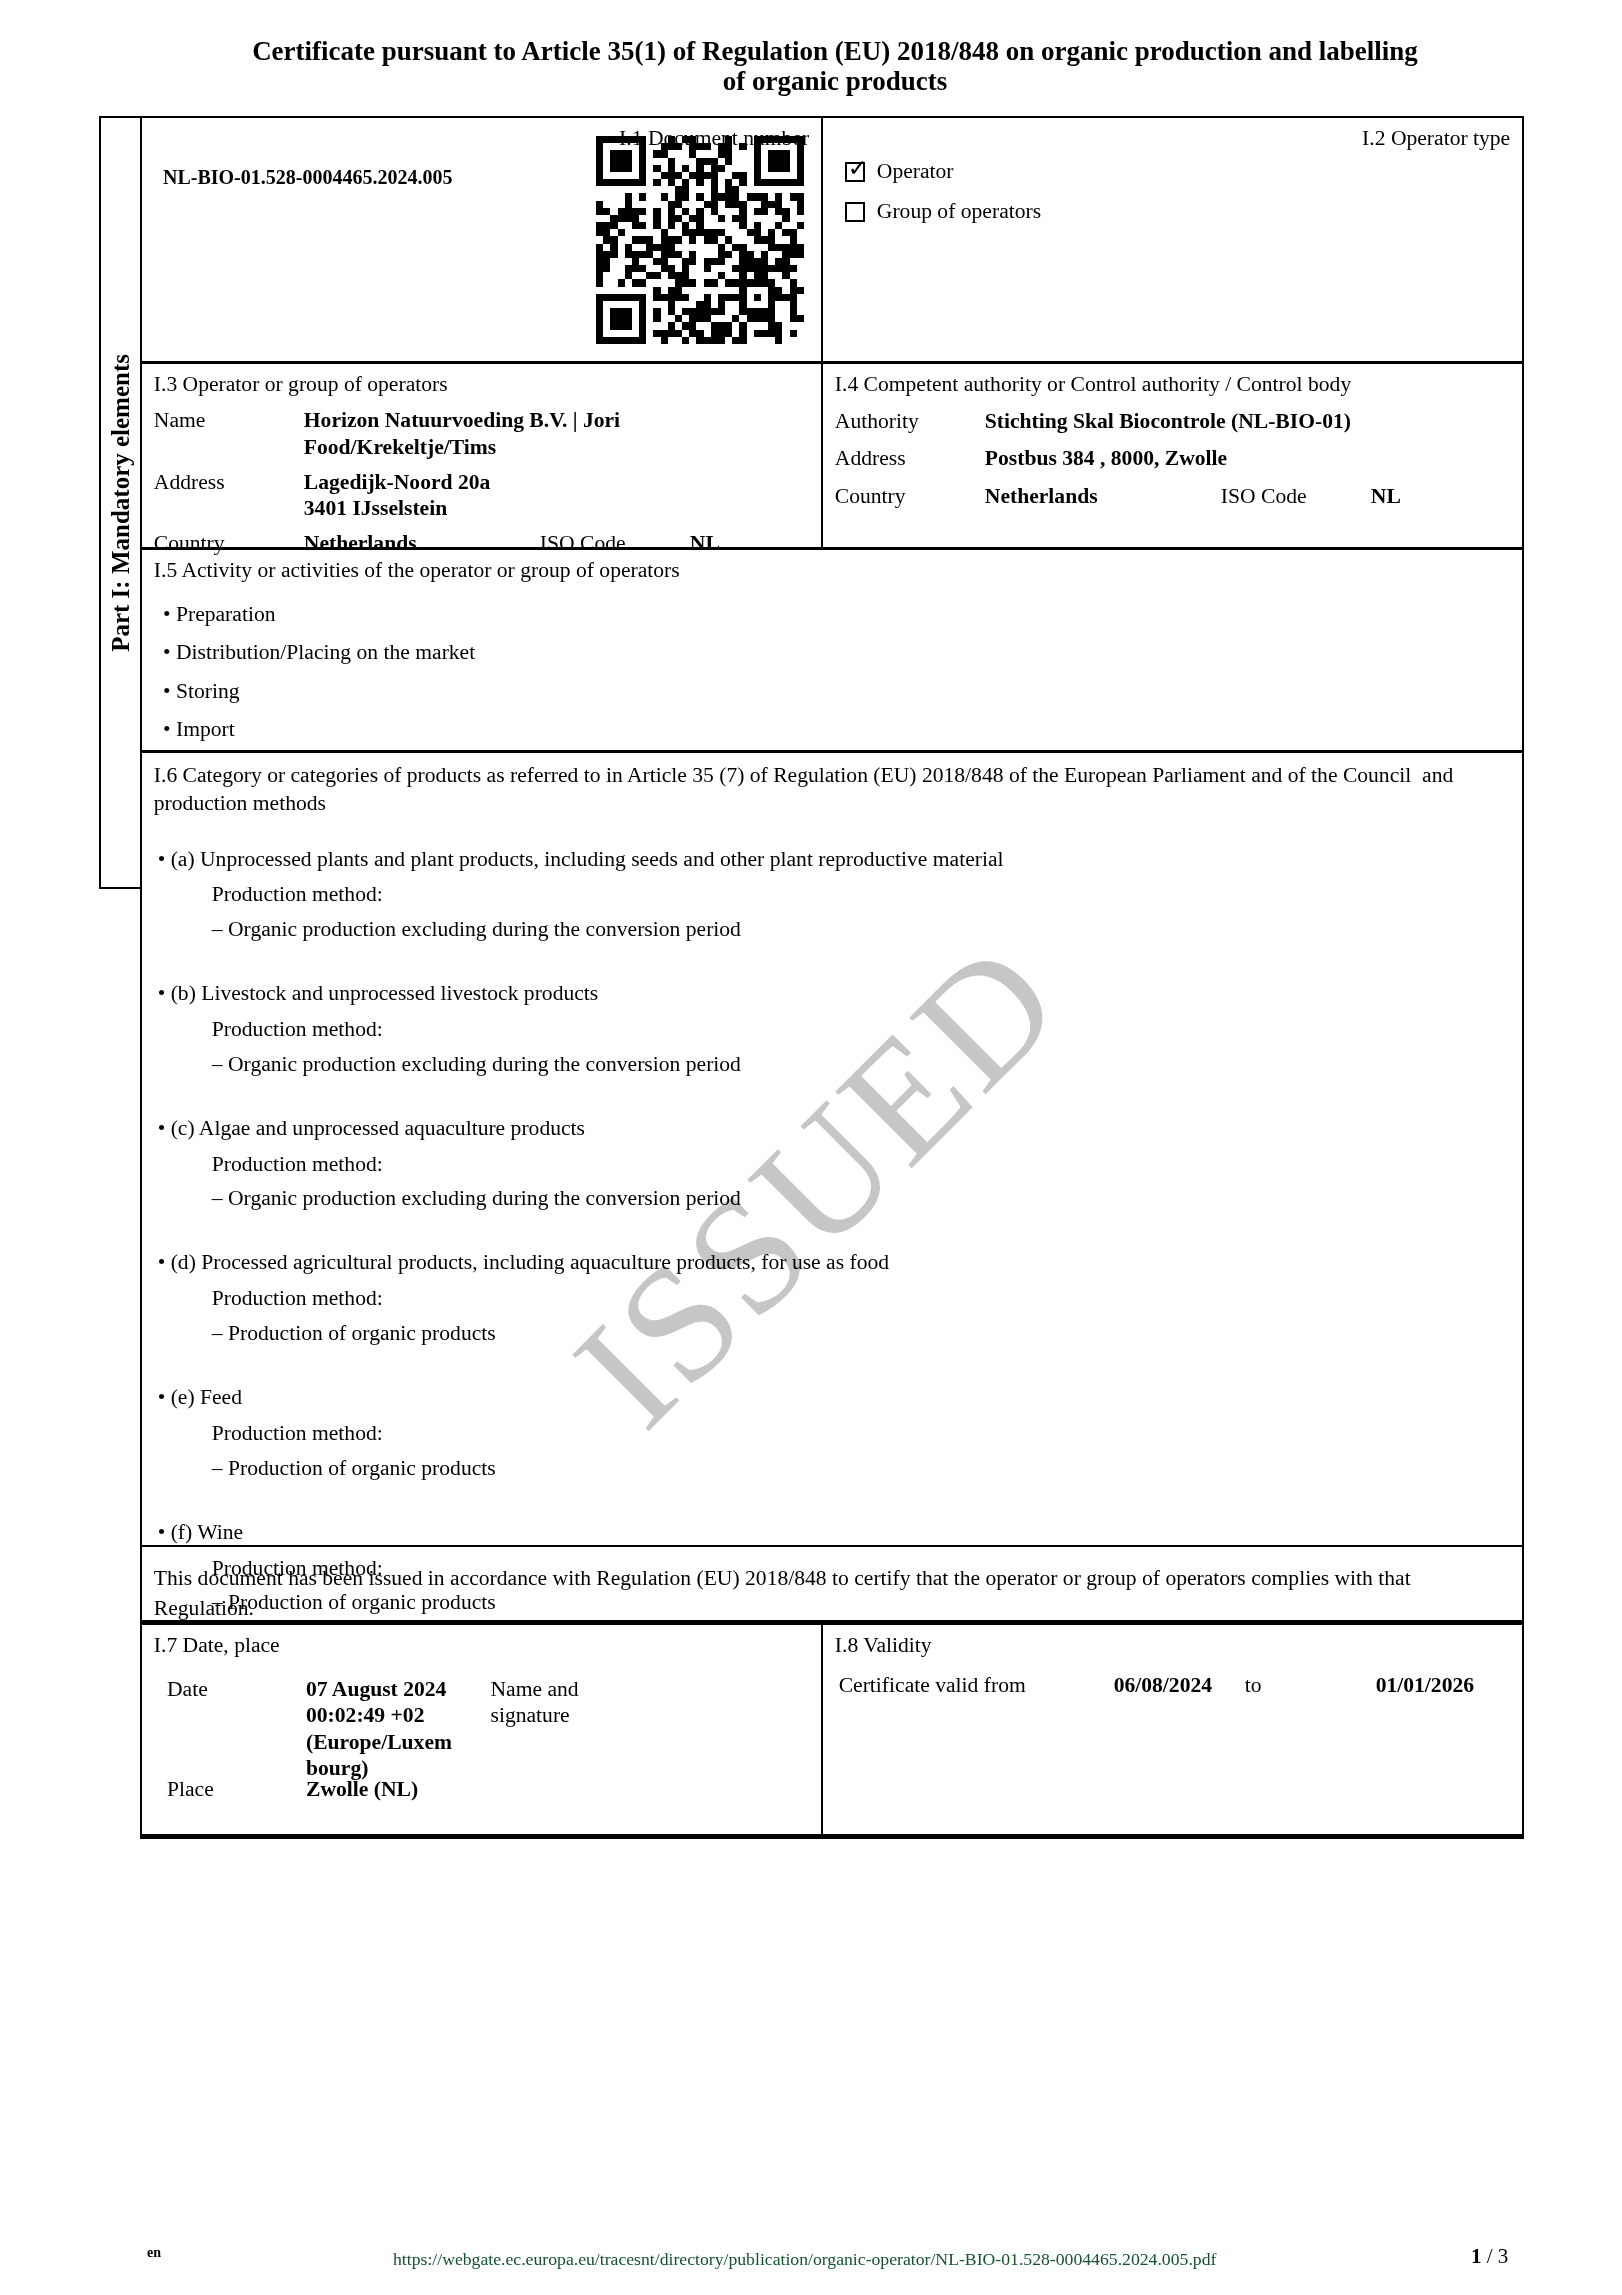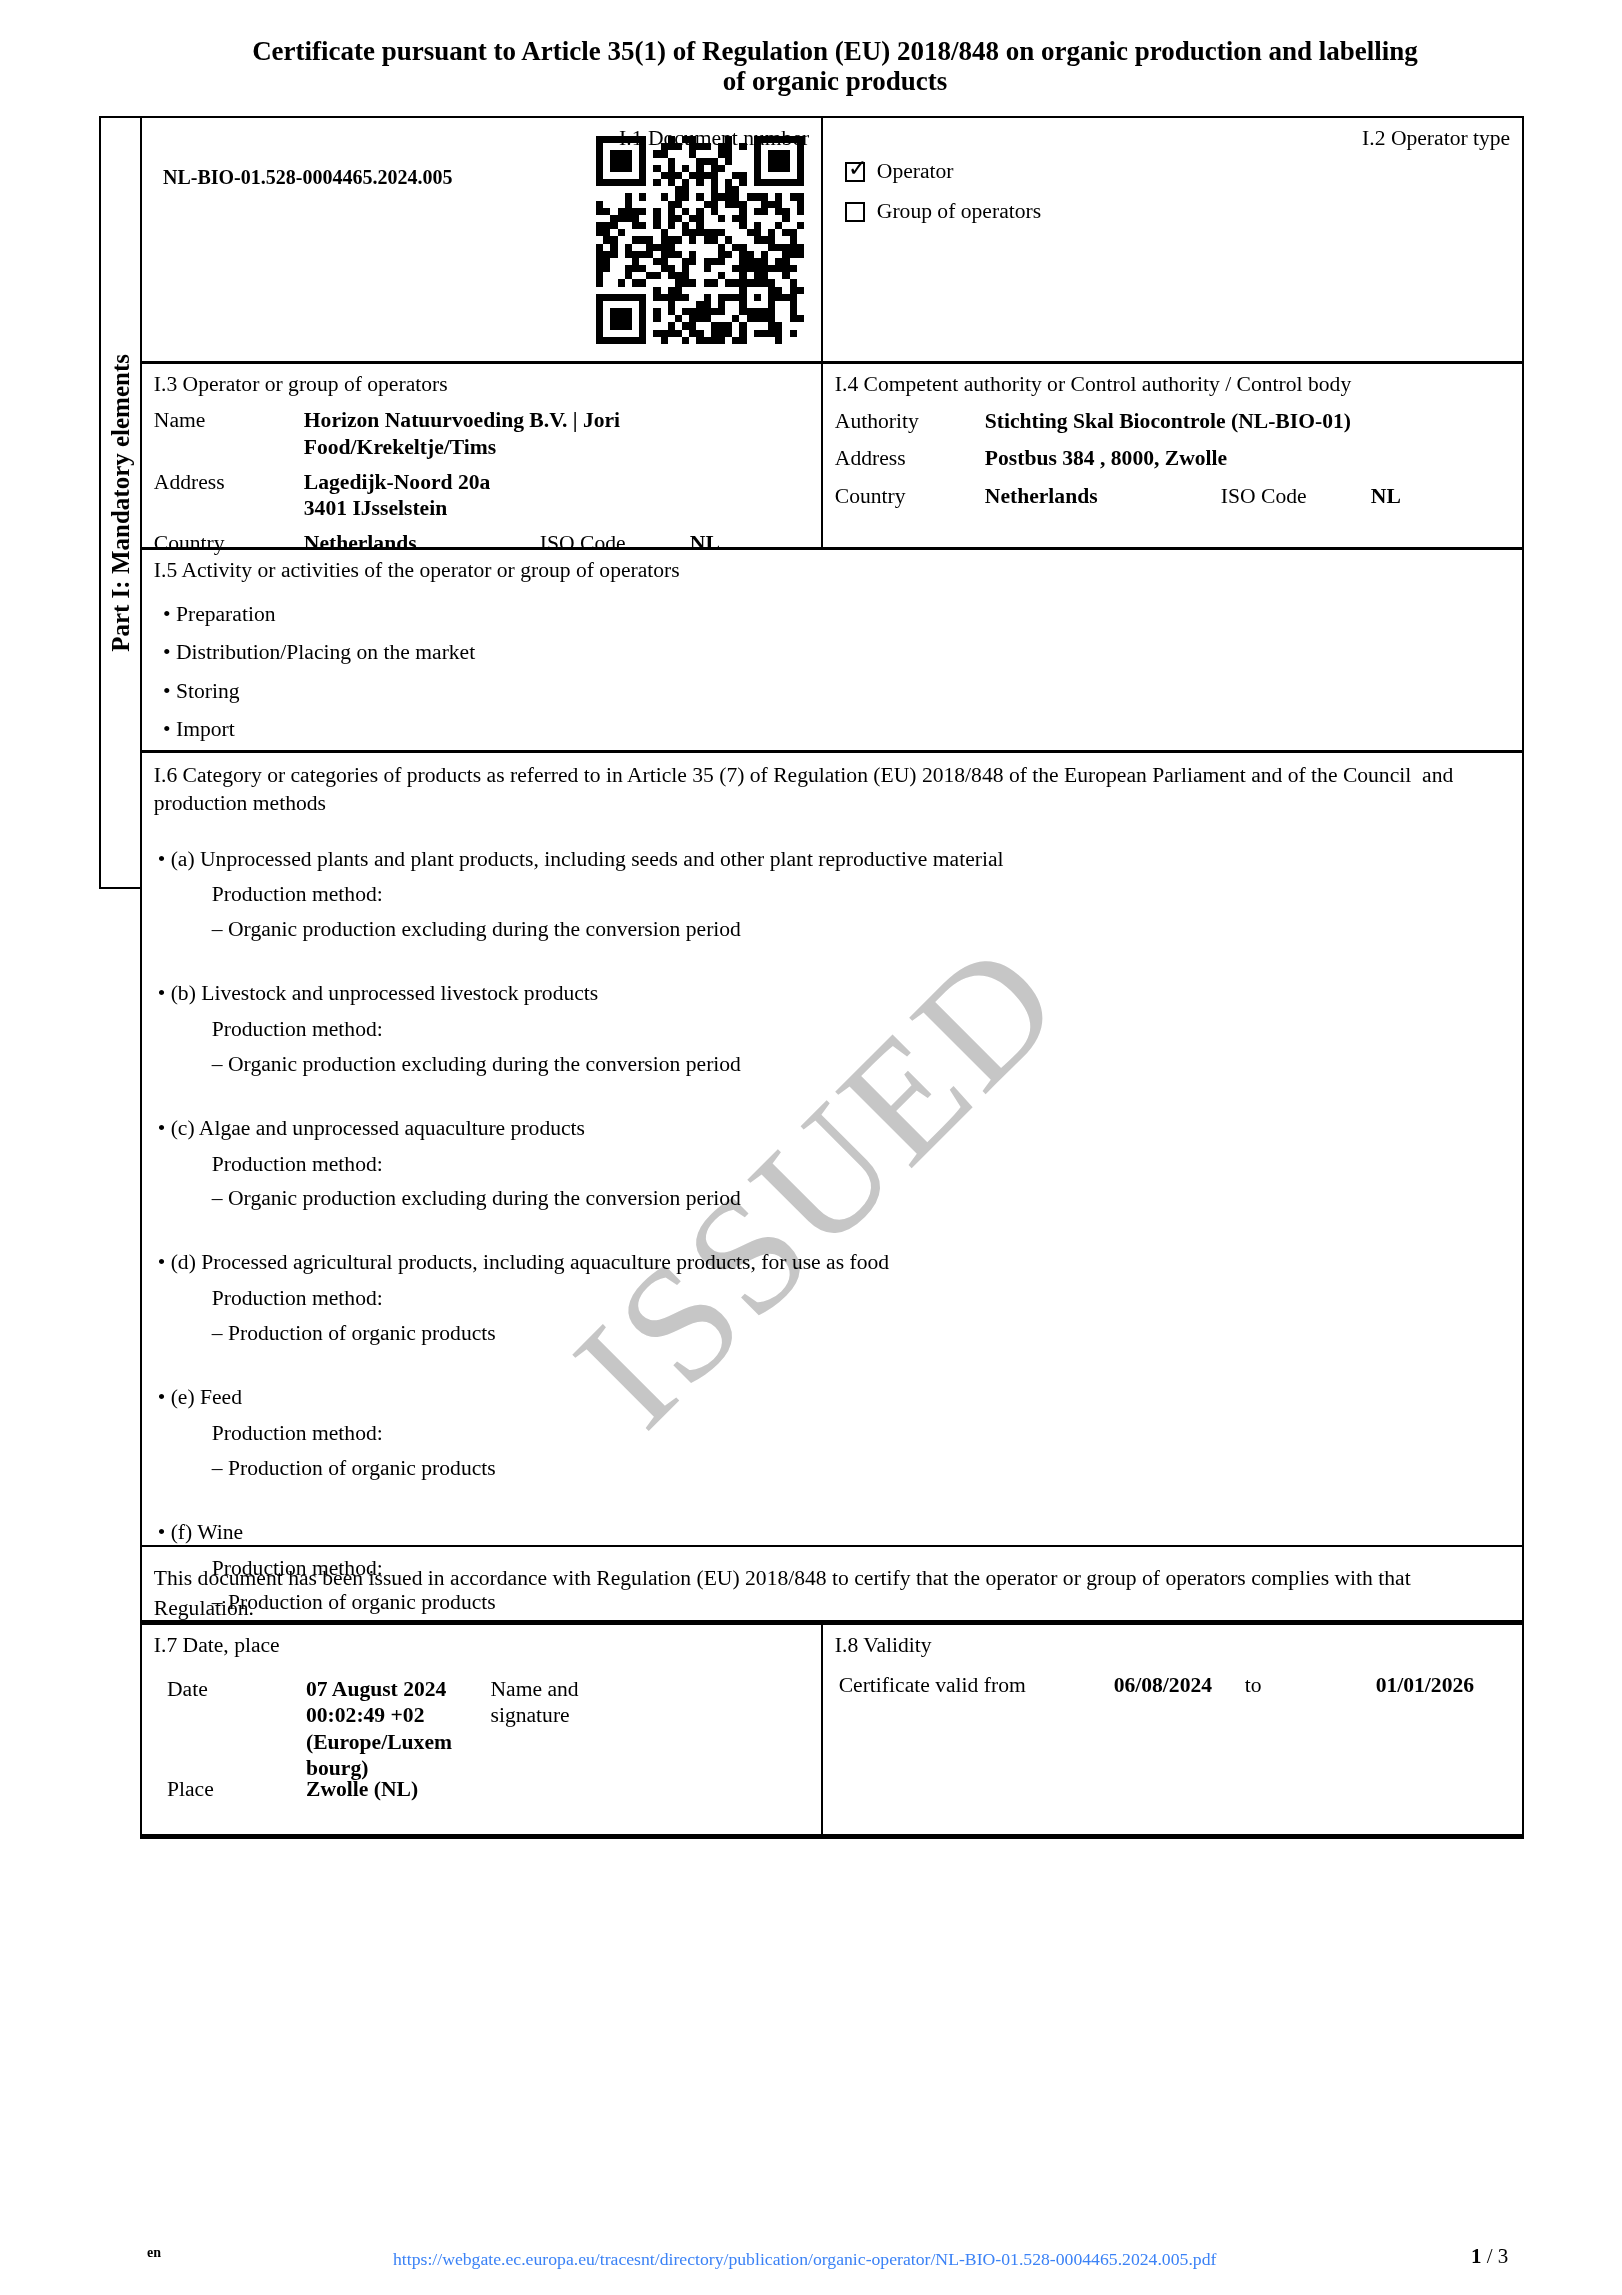--- a/index.html
+++ b/index.html
@@ -90,21 +90,21 @@
   .i7-date .sv{width:170px; margin-left:13px; font-weight:bold;}
   .i7-place{position:absolute; left:25px; top:152px; display:flex;}
   .i7-place .k{width:139px; flex:none;}
   .i8-valid{position:absolute; left:15.7px; top:48px; display:flex;}
   .i8-valid .k{width:275px; flex:none;}
   .i8-valid .f{width:131px; flex:none; font-weight:bold;}
   .i8-valid .t{width:131px; flex:none;}
   .i8-valid .u{font-weight:bold;}
   
   .footer-lang{position:absolute; left:147px; top:2245px; font-weight:bold; font-size:14px;}
-  .footer-url{position:absolute; left:393px; top:2249px; font-size:17.7px; color:#3b82f6; text-decoration:none;}
+  .footer-url{position:absolute; left:393px; top:2249px; font-size:17.7px; color:#14532d; text-decoration:none;}
   .footer-page{position:absolute; left:1471px; top:2244px; font-size:21px;}
   .footer-page .cur{font-weight:bold;}
   .footer-page .sep{margin:0 5.2px; font-weight:normal;}
 </style>
 </head>
 <body>
 
 <div class="page">
 
   <div class="title">

